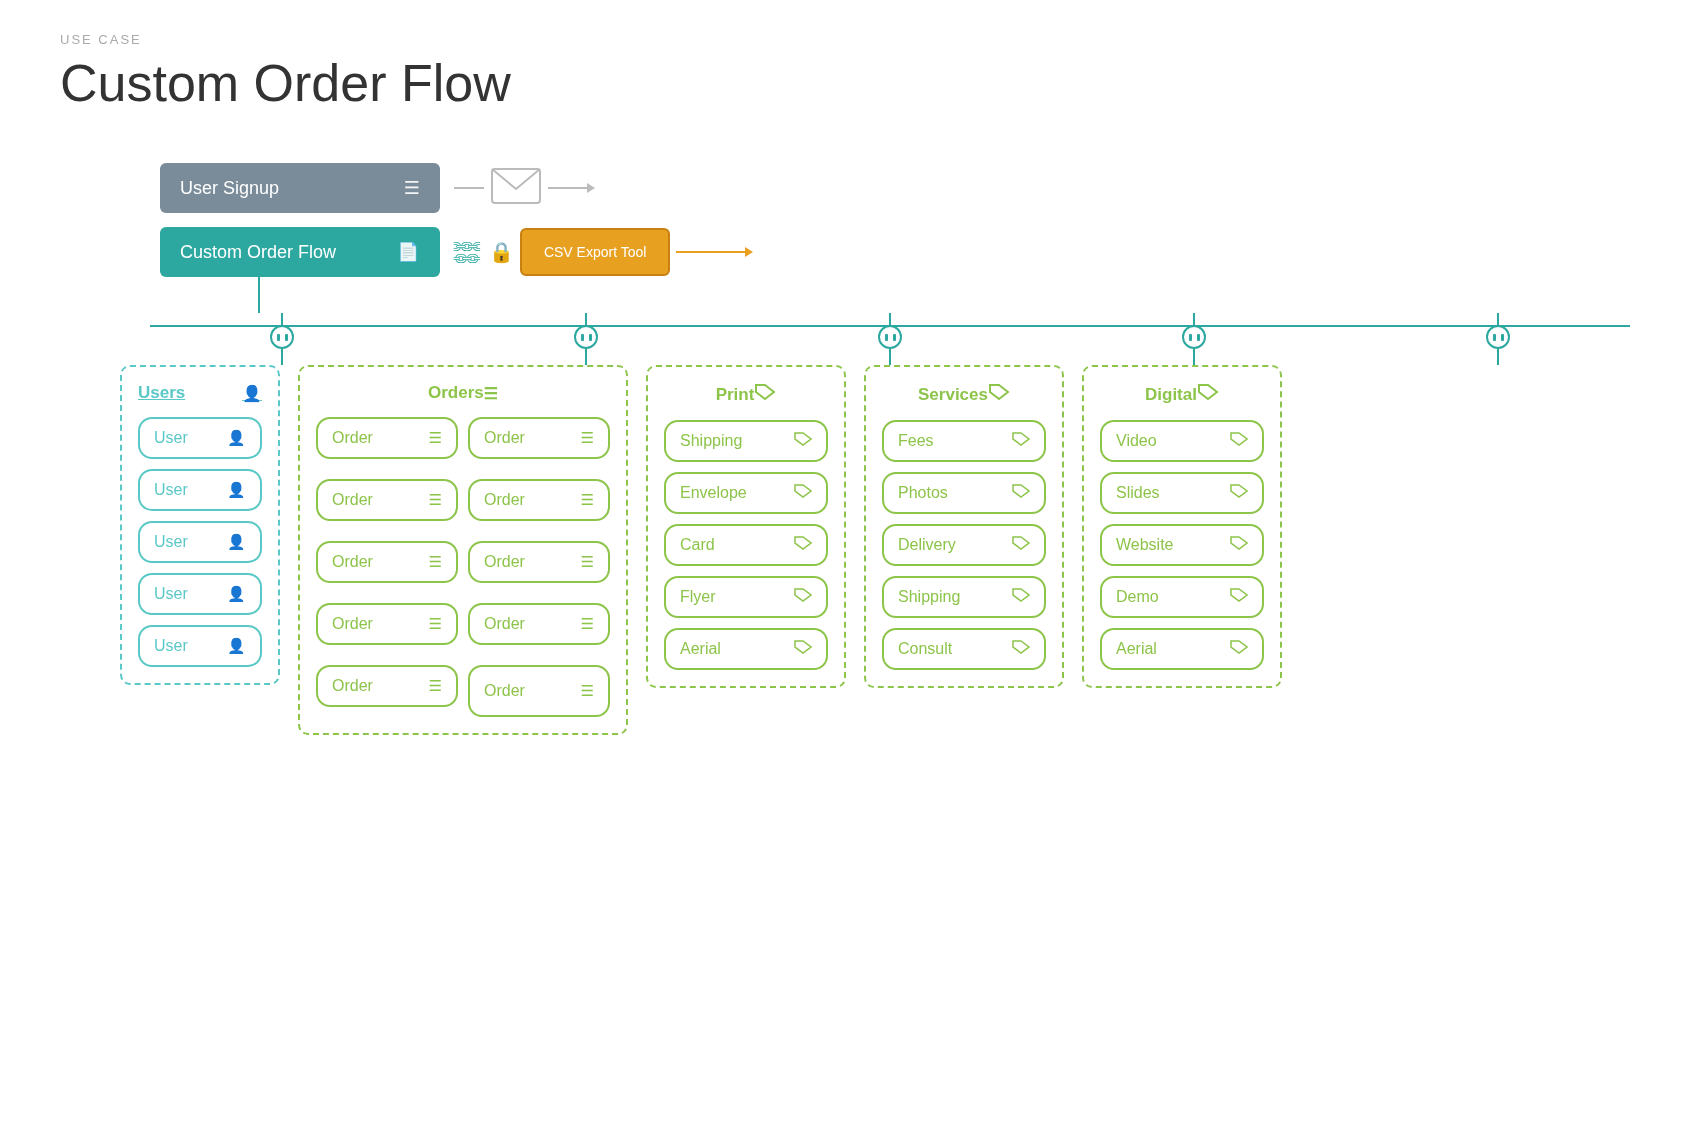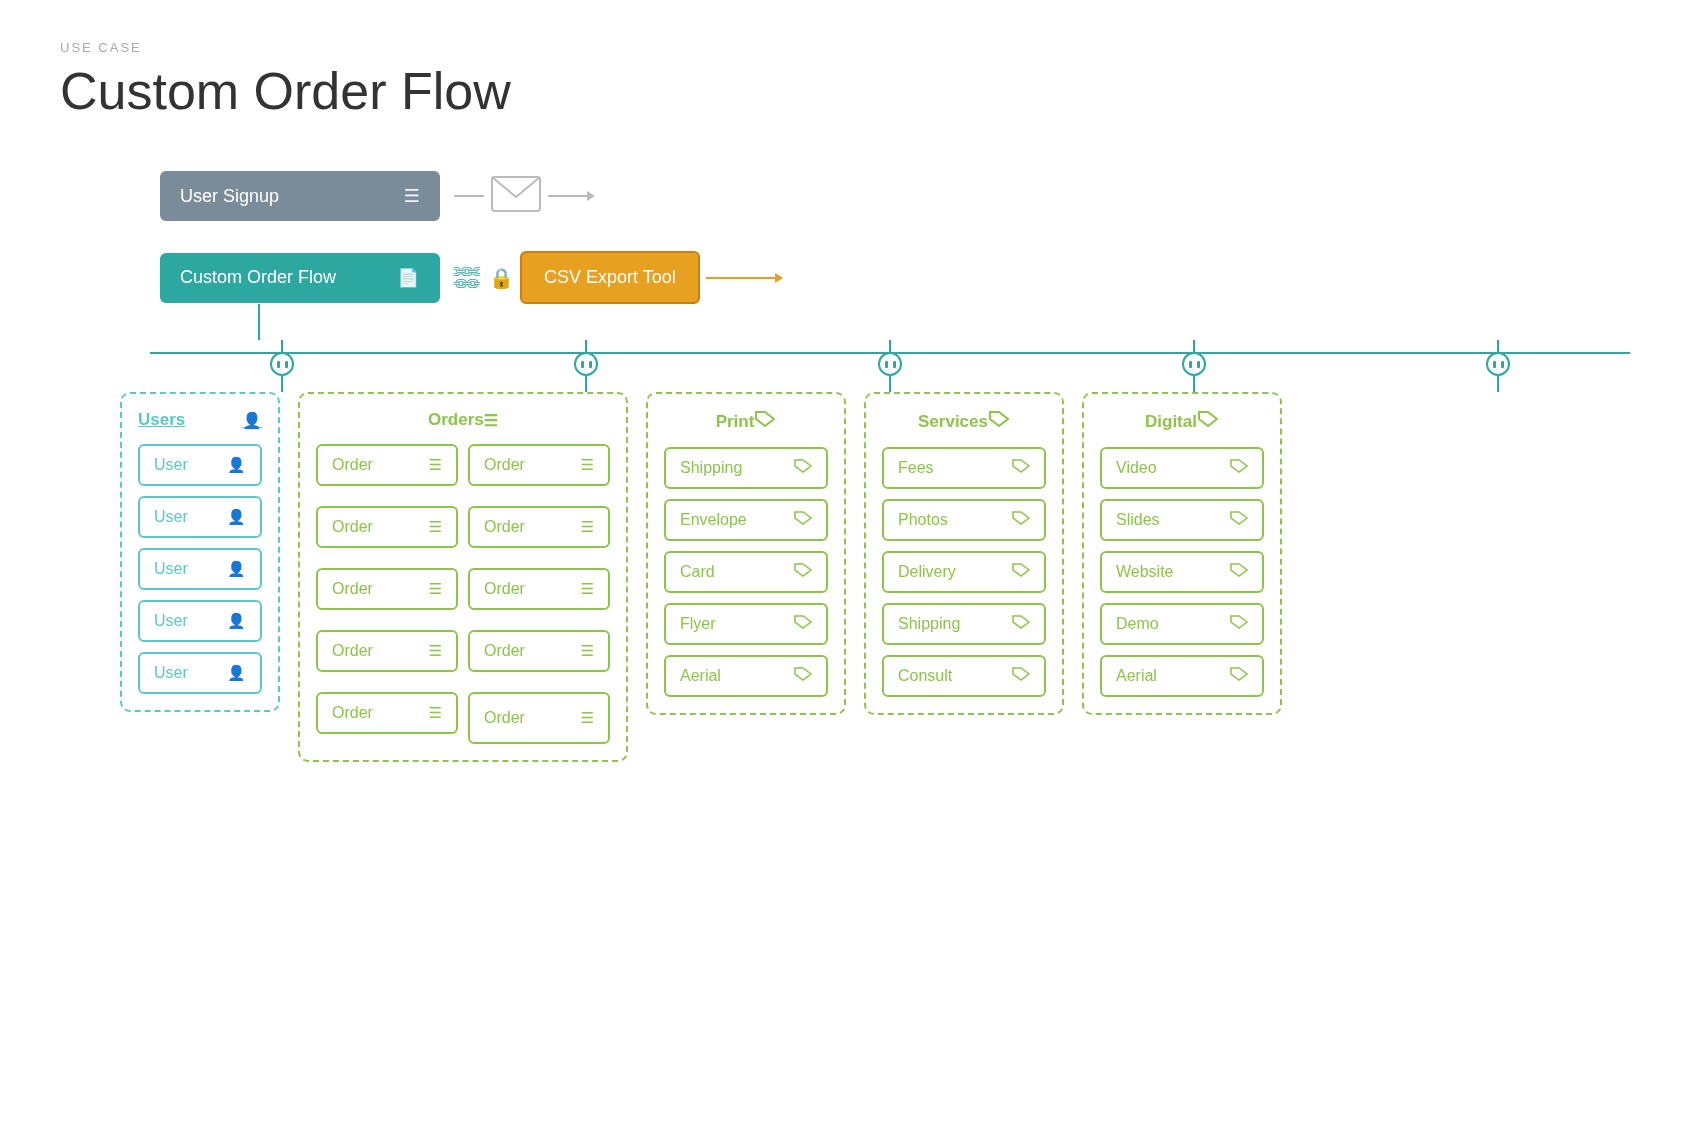--- a/index.html
+++ b/index.html
@@ -4,21 +4,21 @@
   <style>
     * { box-sizing: border-box; margin: 0; padding: 0; }
     body {
       background: #fff;
       font-family: 'Helvetica Neue', Helvetica, Arial, sans-serif;
       width: 1688px;
       min-height: 1146px;
       overflow: hidden;
     }
     .page {
-      padding: 40px 60px;
+      padding: 32px 60px;
     }
     .use-case-label {
       font-size: 13px;
       letter-spacing: 2px;
       color: #aaa;
       text-transform: uppercase;
       margin-bottom: 6px;
     }
     .page-title {
       font-size: 52px;
@@ -73,21 +73,21 @@
     }
     .category-header.cyan { color: #5bc8c8; text-decoration: underline; }
     .category-header.green { color: #8dc44a; justify-content: center; }
 
     
     .item-box {
       display: flex;
       align-items: center;
       justify-content: space-between;
       border: 2px solid;
-      border-radius: 6px;
+      border-radius: 14px;
       padding: 10px 14px;
       margin-bottom: 10px;
       font-size: 16px;
       font-weight: 500;
     }
     .item-box.cyan {
       border-color: #5bc8c8;
       color: #5bc8c8;
     }
     .item-box.green {
@@ -128,21 +128,21 @@
 </head>
 <body>
 
 <div class="page">
 
   <div class="use-case-label">USE CASE</div>
   <div class="page-title">Custom Order Flow</div>
 
   <div style="display:flex; align-items:flex-start; margin-left:100px; margin-bottom:0;">
 
-    <div style="display:flex; flex-direction:column; gap:30px;">
+    <div style="display:flex; flex-direction:column; gap:14px;">
 
       <div style="display:flex; align-items:center;">
         <div class="flow-box gray">
           <span style="font-size:18px; font-weight:500;">User Signup</span>
           <span class="flow-box-icon">☰</span>
         </div>
 
         <div style="display:flex; align-items:center; margin-left:14px;">
           <div style="width:30px; height:2px; background:#bbb;"></div>
 
@@ -163,21 +163,21 @@
           <span style="font-size:18px; font-weight:500;">Custom Order Flow</span>
           <span class="flow-box-icon">📄</span>
         </div>
 
         <div style="display:flex; align-items:center; margin-left:10px;">
 
           <span style="color:#2ca8a0; font-size:26px; transform:rotate(90deg); display:inline-block;">⛓</span>
 
           <span style="color:#e8a020; font-size:20px; margin: 0 6px;">🔒</span>
 
-          <div style="background:#e8a020; color:#fff; padding:14px 22px; border-radius:6px; font-size:18px; font-weight:500; border: 2px solid #c88010;">
+          <div style="background:#e8a020; color:#fff; padding:14px 22px; border-radius:6px; font-size:14px; font-weight:500; border: 2px solid #c88010;">
             <span>CSV Export Tool</span>
           </div>
 
           <div style="width:70px; height:2px; background:#e8a020; position:relative; margin-left:6px;">
             <div style="position:absolute; right:-7px; top:-4px; border-left:8px solid #e8a020; border-top:5px solid transparent; border-bottom:5px solid transparent;"></div>
           </div>
         </div>
       </div>
     </div>
   </div>

